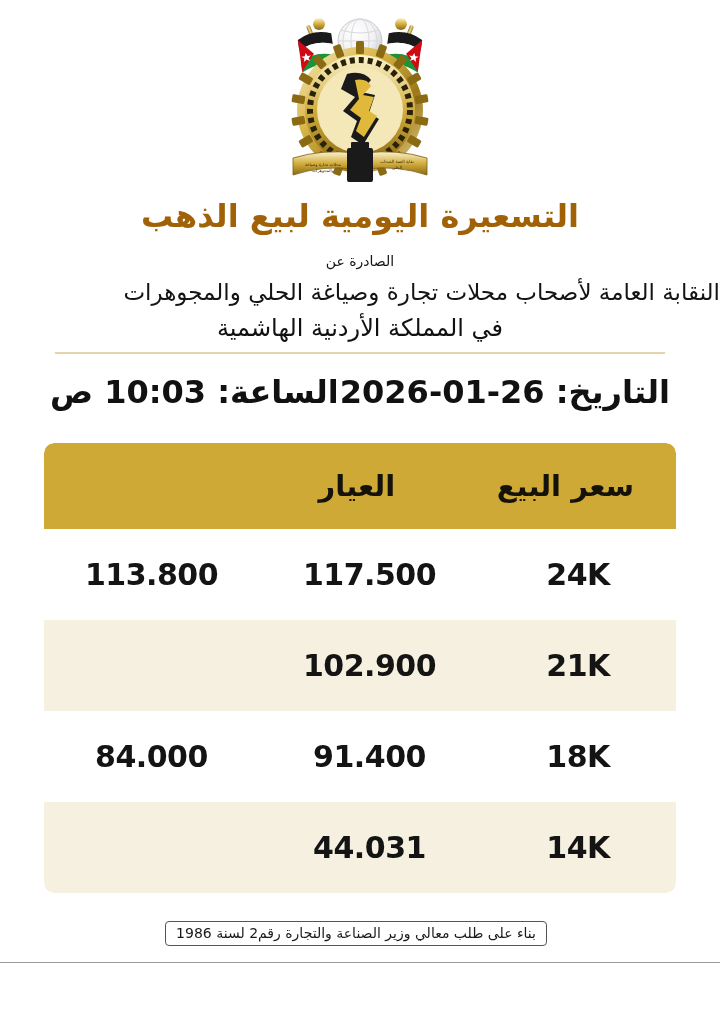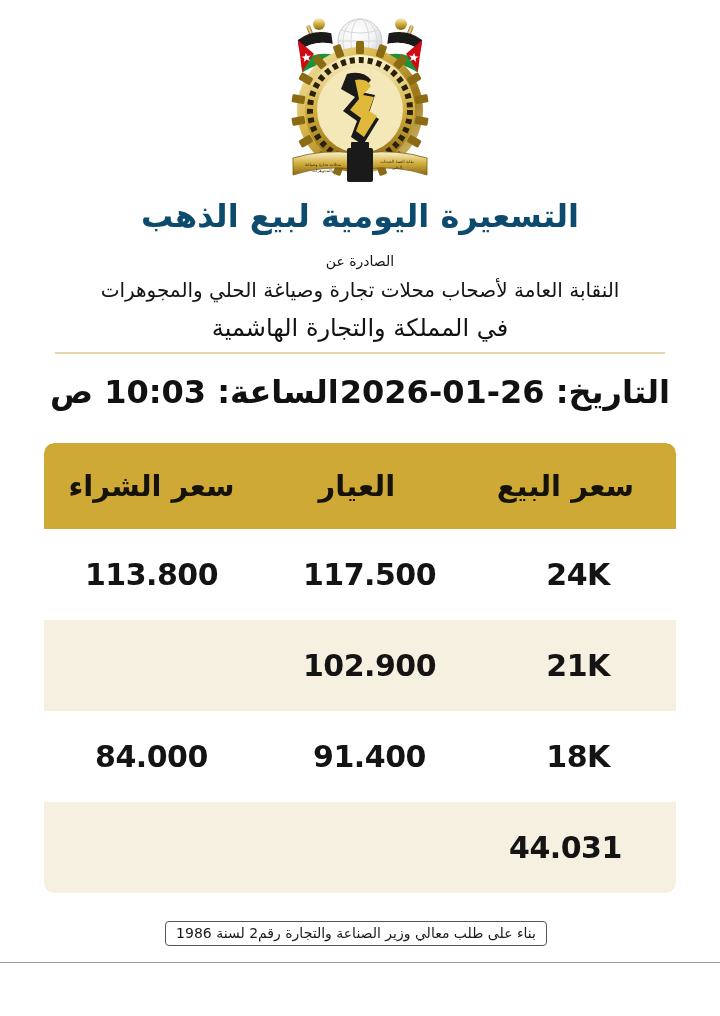--- a/index.html
+++ b/index.html
@@ -17,31 +17,31 @@
     position:absolute; top:6px; left:0; right:0;
     height:190px;
     display:flex; align-items:center; justify-content:center;
   }
   .emblem { width:170px; height:186px; display:block; }
 
   
   .title-main {
     position:absolute; top:196px; left:0; right:0;
     text-align:center;
-    font-size:32px; font-weight:bold; color:#0c4a6e;
+    font-size:32px; font-weight:bold; color:#a16207;
     letter-spacing:0px;
     line-height:1.3;
   }
   .subtitle-1 {
     position:absolute; top:252px; left:0; right:0;
     text-align:center; font-size:14px; color:#141414; line-height:1.35;
   }
   .subtitle-2 {
     position:absolute; top:277px; left:0; right:0;
-    text-align:center; font-size:20px; color:#141414; line-height:1.35;
+    text-align:right; font-size:23px; color:#141414; line-height:1.35;
   }
   .subtitle-3 {
     position:absolute; top:313px; left:0; right:0;
     text-align:center; font-size:24px; color:#111; line-height:1.3;
   }
 
   .divider {
     position:absolute; top:352px; left:55px; width:610px; height:2px;
     background:#e3d6ac;
   }
@@ -229,40 +229,39 @@
           <text x="122" y="155">نقابة العمة الصحاب</text>
           <text x="122" y="161">الحلي</text>
         </g>
       </g>
     </svg>
   </div>
 
   <div class="title-main">التسعيرة اليومية لبيع الذهب</div>
   <div class="subtitle-1">الصادرة عن</div>
   <div class="subtitle-2">النقابة العامة لأصحاب محلات تجارة وصياغة الحلي والمجوهرات</div>
-  <div class="subtitle-3">في المملكة والتجارة الهاشمية</div>
+  <div class="subtitle-3">في المملكة الأردنية الهاشمية</div>
 
   <div class="divider"></div>
 
   <div class="daterow">
     <div class="date-group">
       <span>التاريخ:</span>
       <span>26-01-2026</span>
     </div>
     <div class="time-group">
       <span>الساعة:</span>
       <span>10:03 ص</span>
     </div>
   </div>
 
   <div class="table">
     <div class="thead">
       <div class="th col-sell">سعر البيع</div>
       <div class="th col-karat">العيار</div>
-      <div class="th col-buy">سعر الشراء</div>
     </div>
     <div class="tbody">
 
       <div class="tr">
         <div class="td col-karat">24K</div>
         <div class="td col-sell">117.500</div>
         <div class="td col-buy">113.800</div>
       </div>
 
       <div class="tr alt">
@@ -270,20 +269,21 @@
         <div class="td col-sell">102.900</div>
       </div>
 
       <div class="tr">
         <div class="td col-karat">18K</div>
         <div class="td col-sell">91.400</div>
         <div class="td col-buy">84.000</div>
       </div>
 
       <div class="tr alt">
+        <div class="td col-karat">14K</div>
         <div class="td col-sell">44.031</div>
       </div>
 
     </div>
   </div>
 
   <div class="note">
     <div class="note-box">بناء على طلب معالي وزير الصناعة والتجارة رقم2 لسنة 1986</div>
   </div>
 

